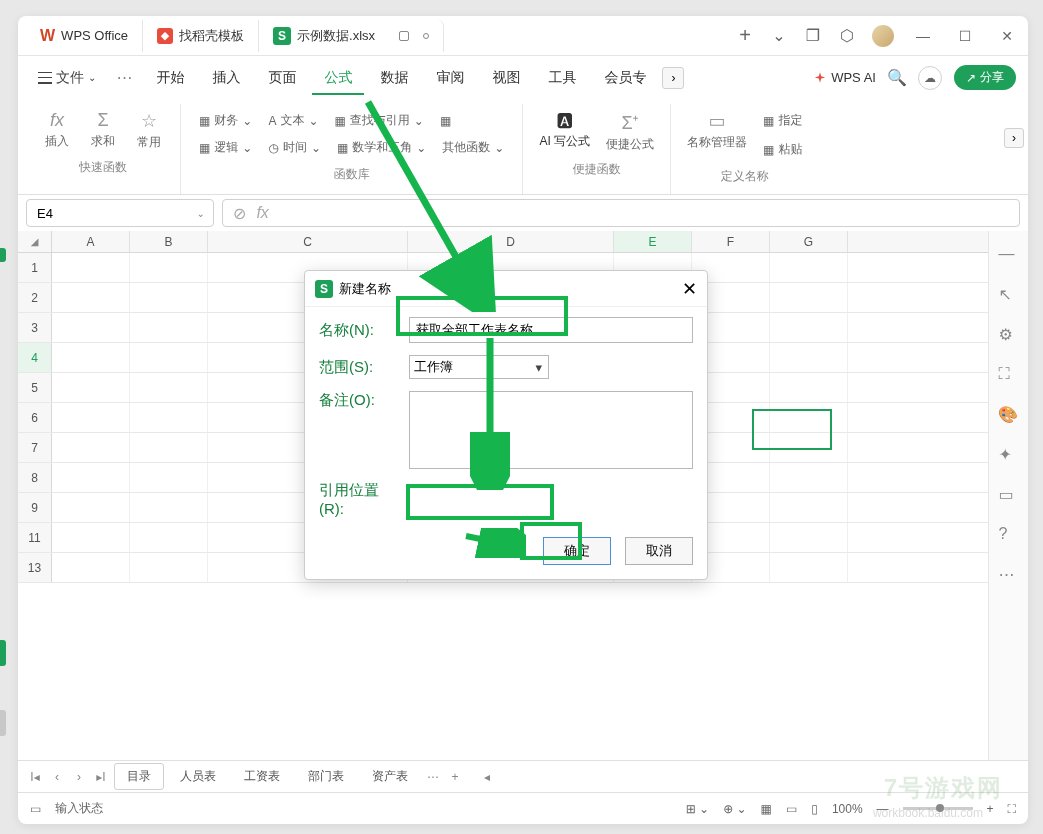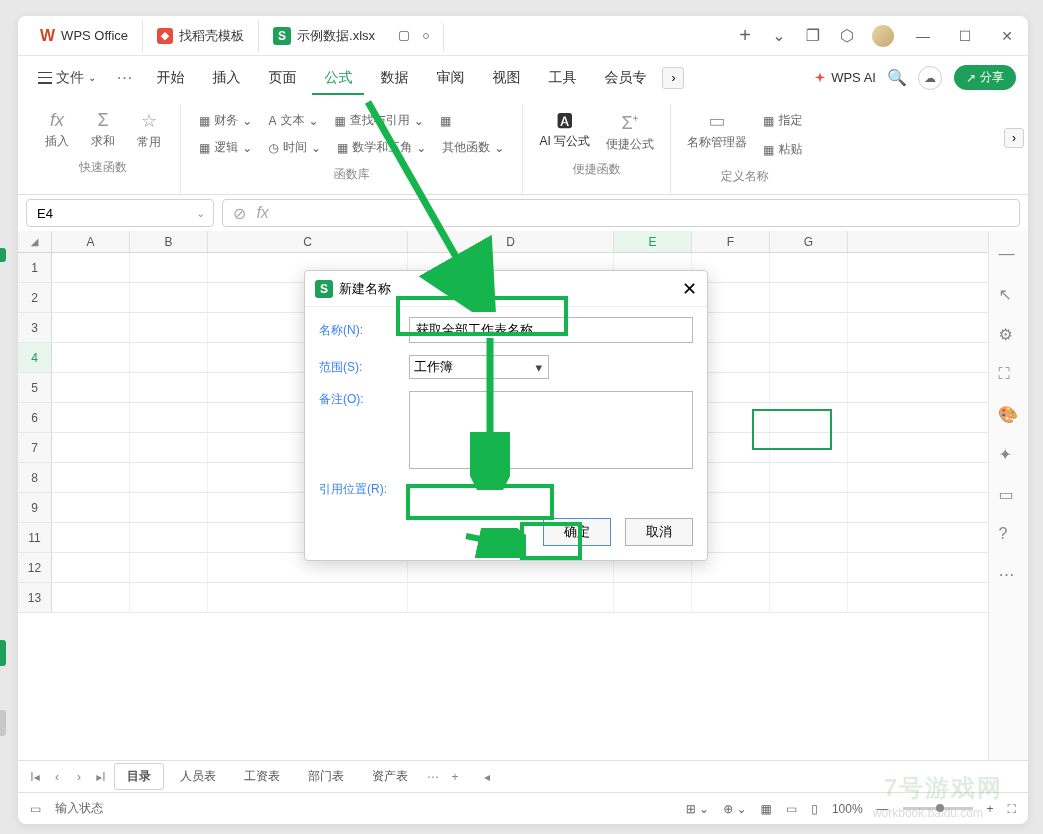--- a/index.html
+++ b/index.html
@@ -52,31 +52,31 @@
 .row { display:flex; height:30px; border-bottom:1px solid #e8e8e8;}
 .row-h { width:34px; border-right:1px solid #d8d8d8; background:#f7f7f7; text-align:center; font-size:12px; color:#555; line-height:30px;}
 .row-h.sel { background:#e8f5ed; color:#1fa05a;}
 .cell { width:78px; border-right:1px solid #f0f0f0;}
 .right-sidebar { width:40px; background:#fafafa; border-left:1px solid #e5e5e5; display:flex; flex-direction:column; align-items:center; gap:20px; padding-top:14px;}
 .rsb-ico { width:20px; height:20px; color:#888;}
 
 .sheet-tabs { height:32px; border-top:1px solid #e0e0e0; display:flex; align-items:center; padding:0 8px; gap:4px; font-size:12px;}
 .nav-btn { width:18px; text-align:center; color:#888; font-size:12px;}
 .sheet-tab { padding:4px 12px; color:#555; border-radius:3px;}
-.sheet-tab.active { background:#fff; border:1px solid #d0d0d0; font-weight:700;}
+.sheet-tab.active { background:#fff; border:1px solid #d0d0d0; font-weight:400;}
 .statusbar { height:32px; border-top:1px solid #e0e0e0; display:flex; align-items:center; padding:0 12px; gap:14px; font-size:12px; color:#666;}
 .sb-sep { flex:1;}
 
 
 .dialog { position:absolute; left:304px; top:270px; width:404px; background:#fff; border:1px solid #ccc; border-radius:4px; box-shadow:0 4px 18px rgba(0,0,0,0.18);}
 .dlg-title { height:36px; display:flex; align-items:center; padding:0 10px; font-size:13px; border-bottom:1px solid #eee;}
 .dlg-close { margin-left:auto; font-size:18px; cursor:pointer;}
 .dlg-body { padding:10px 14px;}
 .dlg-row { display:flex; align-items:center; margin-bottom:12px; gap:10px;}
-.dlg-label { width:80px; font-size:12px; color:#3b82f6;}
+.dlg-label { width:80px; font-size:15px; color:#15803d;}
 .dlg-input { flex:1; height:26px; border:1px solid #b8b8b8; padding:0 6px; font-size:13px;}
 .dlg-select { width:140px; height:24px; border:1px solid #b8b8b8; font-size:13px; padding:0 4px; position:relative; display:flex; align-items:center;}
 .dlg-select::after { content:"▾"; position:absolute; right:6px; color:#444;}
 .dlg-textarea { flex:1; height:78px; border:1px solid #b8b8b8; resize:none; font-size:13px; padding:4px;}
 .dlg-ref-row { display:flex; align-items:center; gap:10px; margin-top:8px;}
 .dlg-ref-input { flex:1; height:28px; border:1px solid #b8b8b8; padding:0 6px; font-size:13px; display:flex; align-items:center; position:relative;}
 .dlg-ref-ico { position:absolute; right:4px; width:14px; height:14px; border:1px solid #888;}
 .dlg-buttons { display:flex; justify-content:flex-end; gap:14px; padding:10px 14px 14px;}
 .dlg-btn { width:68px; height:28px; border:1px solid #b0b0b0; background:#f7f7f7; font-size:13px; display:flex; align-items:center; justify-content:center; cursor:pointer;}
 .dlg-btn.primary { border:1.5px solid #4a90d9;}
@@ -338,30 +338,20 @@
             <div class="cell" style="width: 78px;"></div>
             <div class="cell" style="width: 78px;"></div>
             <div class="cell" style="width: 200px;"></div>
             <div class="cell" style="width: 206px;"></div>
             <div class="cell" style="width: 78px;"></div>
             <div class="cell" style="width: 78px;"></div>
             <div class="cell" style="width: 78px;"></div>
           </div>
           <div class="row">
             <div class="row-h">11</div>
-            <div class="cell" style="width: 78px;"></div>
-            <div class="cell" style="width: 78px;"></div>
-            <div class="cell" style="width: 200px;"></div>
-            <div class="cell" style="width: 206px;"></div>
-            <div class="cell" style="width: 78px;"></div>
-            <div class="cell" style="width: 78px;"></div>
-            <div class="cell" style="width: 78px;"></div>
-          </div>
-          <div class="row">
-            <div class="row-h">12</div>
             <div class="cell" style="width: 78px;"></div>
             <div class="cell" style="width: 78px;"></div>
             <div class="cell" style="width: 200px;"></div>
             <div class="cell" style="width: 206px;"></div>
             <div class="cell" style="width: 78px;"></div>
             <div class="cell" style="width: 78px;"></div>
             <div class="cell" style="width: 78px;"></div>
           </div>
           <div class="row">
             <div class="row-h">13</div>

